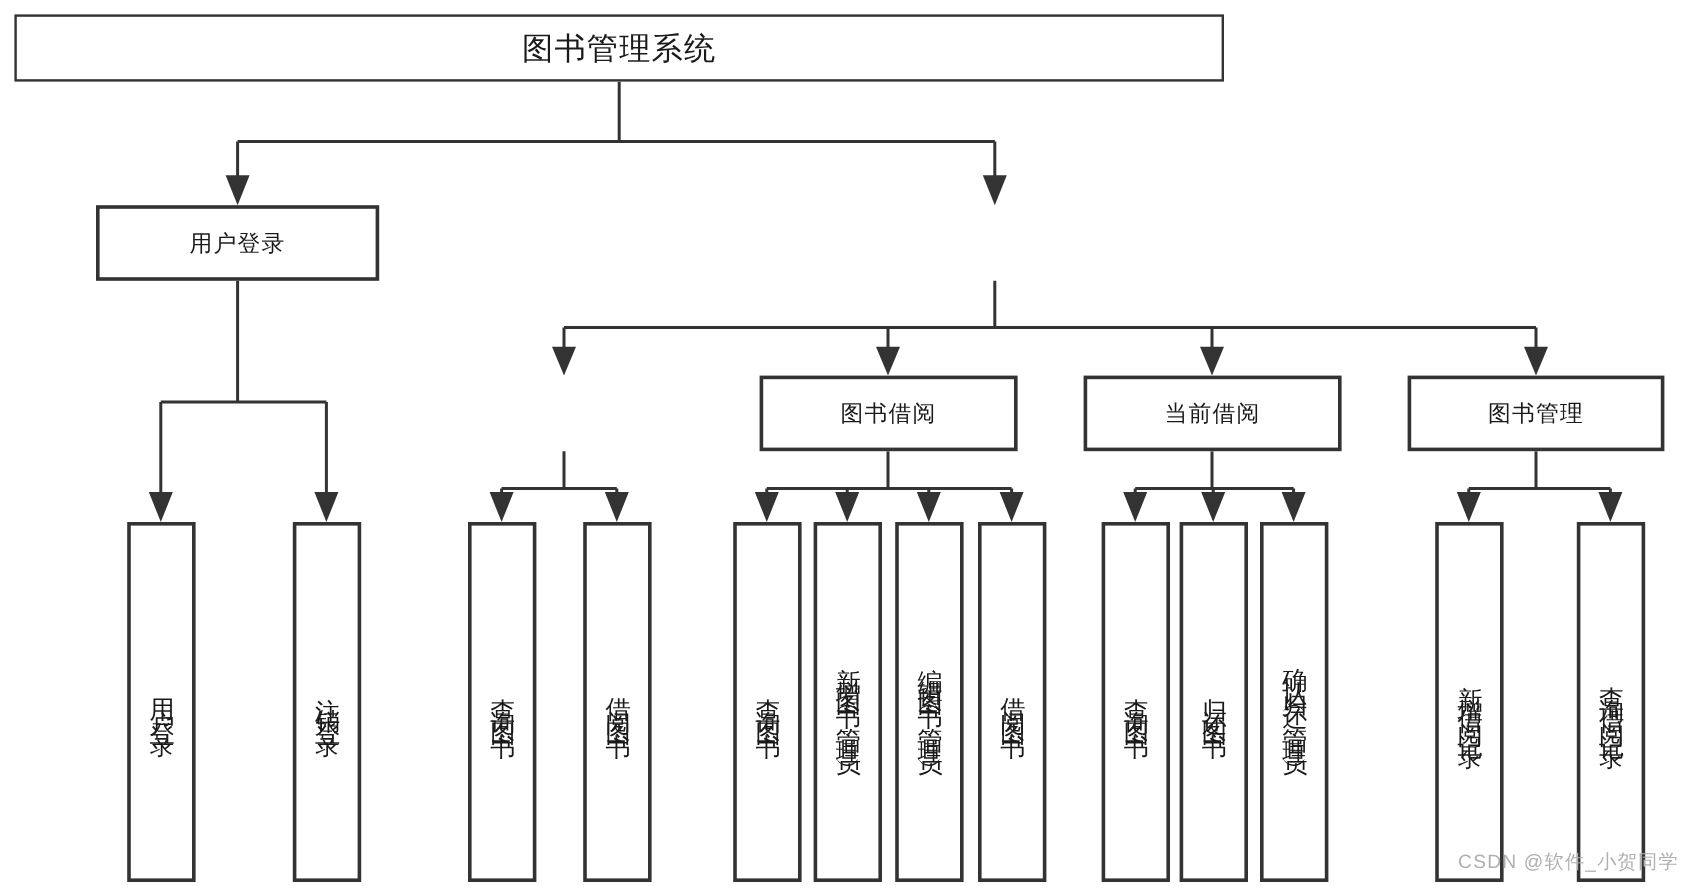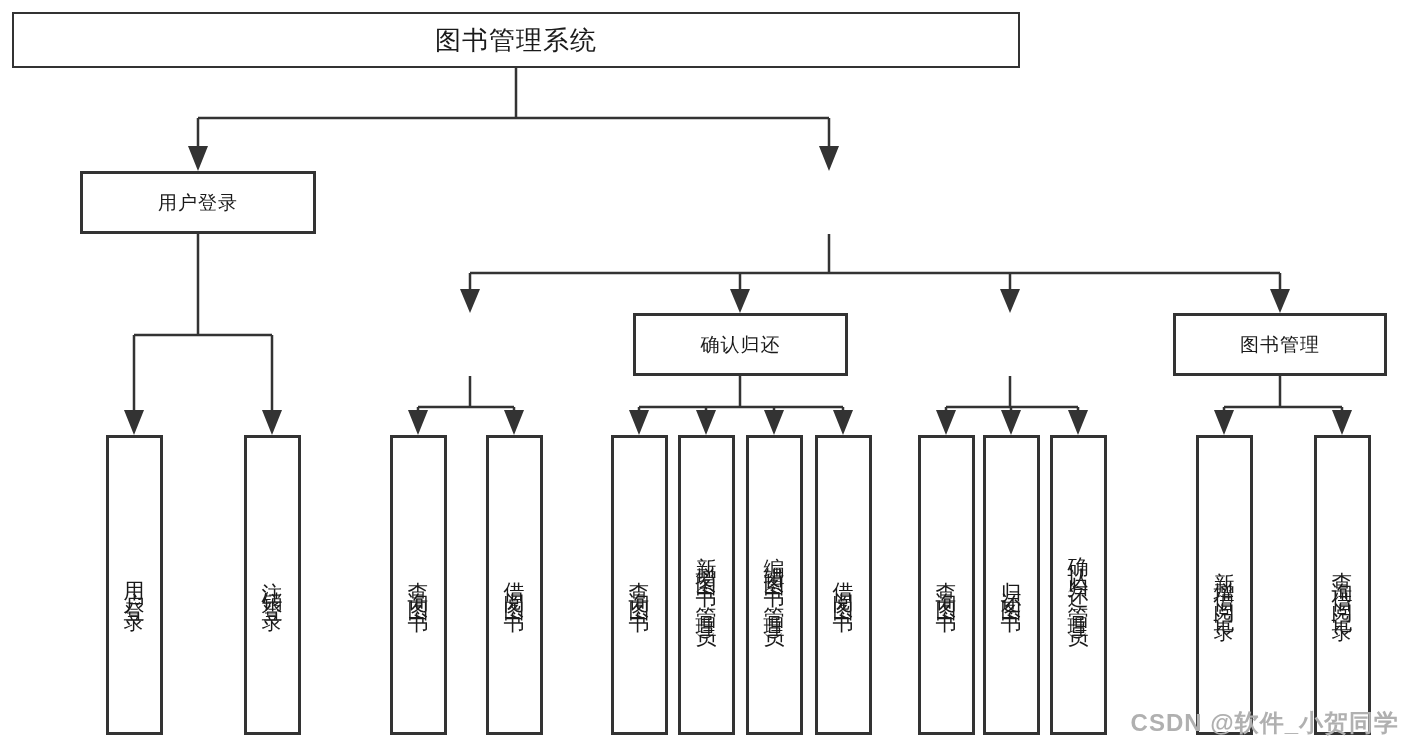--- a/index.html
+++ b/index.html
@@ -15,22 +15,22 @@
     z-index:2;
   }
   .hbox{font-size:19px;letter-spacing:1px;}
   .root{border-width:2px;font-size:26px;}
   .vbox{border-width:3px;}
   .vtext{
     writing-mode:vertical-rl;text-orientation:mixed;
     font-size:21px;letter-spacing:10px;line-height:1.1;
   }
   .watermark{
-    position:absolute;right:6px;bottom:8px;z-index:3;
-    color:#b0b0b0;font-size:24px;letter-spacing:1px;font-weight:bold;
+    position:absolute;right:6px;bottom:18px;z-index:3;
+    color:#b0b0b0;font-size:16px;letter-spacing:1px;
   }
   
   #n-root{left:12px;top:12px;width:1008px;height:56px;}
   #n-user-login{left:80px;top:171px;width:236px;height:63px;}
   #n-book-mgmt{left:712px;top:171px;width:234px;height:63px;}
   #n-new-book-rec{left:362px;top:313px;width:216px;height:63px;}
   #n-book-borrow{left:633px;top:313px;width:215px;height:63px;}
   #n-current-borrow{left:903px;top:313px;width:215px;height:63px;}
   #n-borrow-record{left:1173px;top:313px;width:214px;height:63px;}
   .leaf{top:435px;width:57px;height:300px;}
@@ -77,21 +77,22 @@
       <polygon points="1068,410 1088,410 1078,435"></polygon>
       <polygon points="1214,410 1234,410 1224,435"></polygon>
       <polygon points="1332,410 1352,410 1342,435"></polygon>
     </g>
   </svg>
 
   <div id="n-root" class="box hbox root">图书管理系统</div>
 
   <div id="n-user-login" class="box hbox">用户登录</div>
 
-  <div id="n-book-borrow" class="box hbox">确认归还</div>
+  <div id="n-book-borrow" class="box hbox">图书借阅</div>
+  <div id="n-current-borrow" class="box hbox">当前借阅</div>
   <div id="n-borrow-record" class="box hbox">图书管理</div>
 
   <div id="l-user-login" class="box vbox leaf">
     <span class="vtext">用户登录</span>
   </div>
   <div id="l-logout" class="box vbox leaf">
     <span class="vtext">注销登录</span>
   </div>
 
   <div id="l-nbr-query" class="box vbox leaf">

